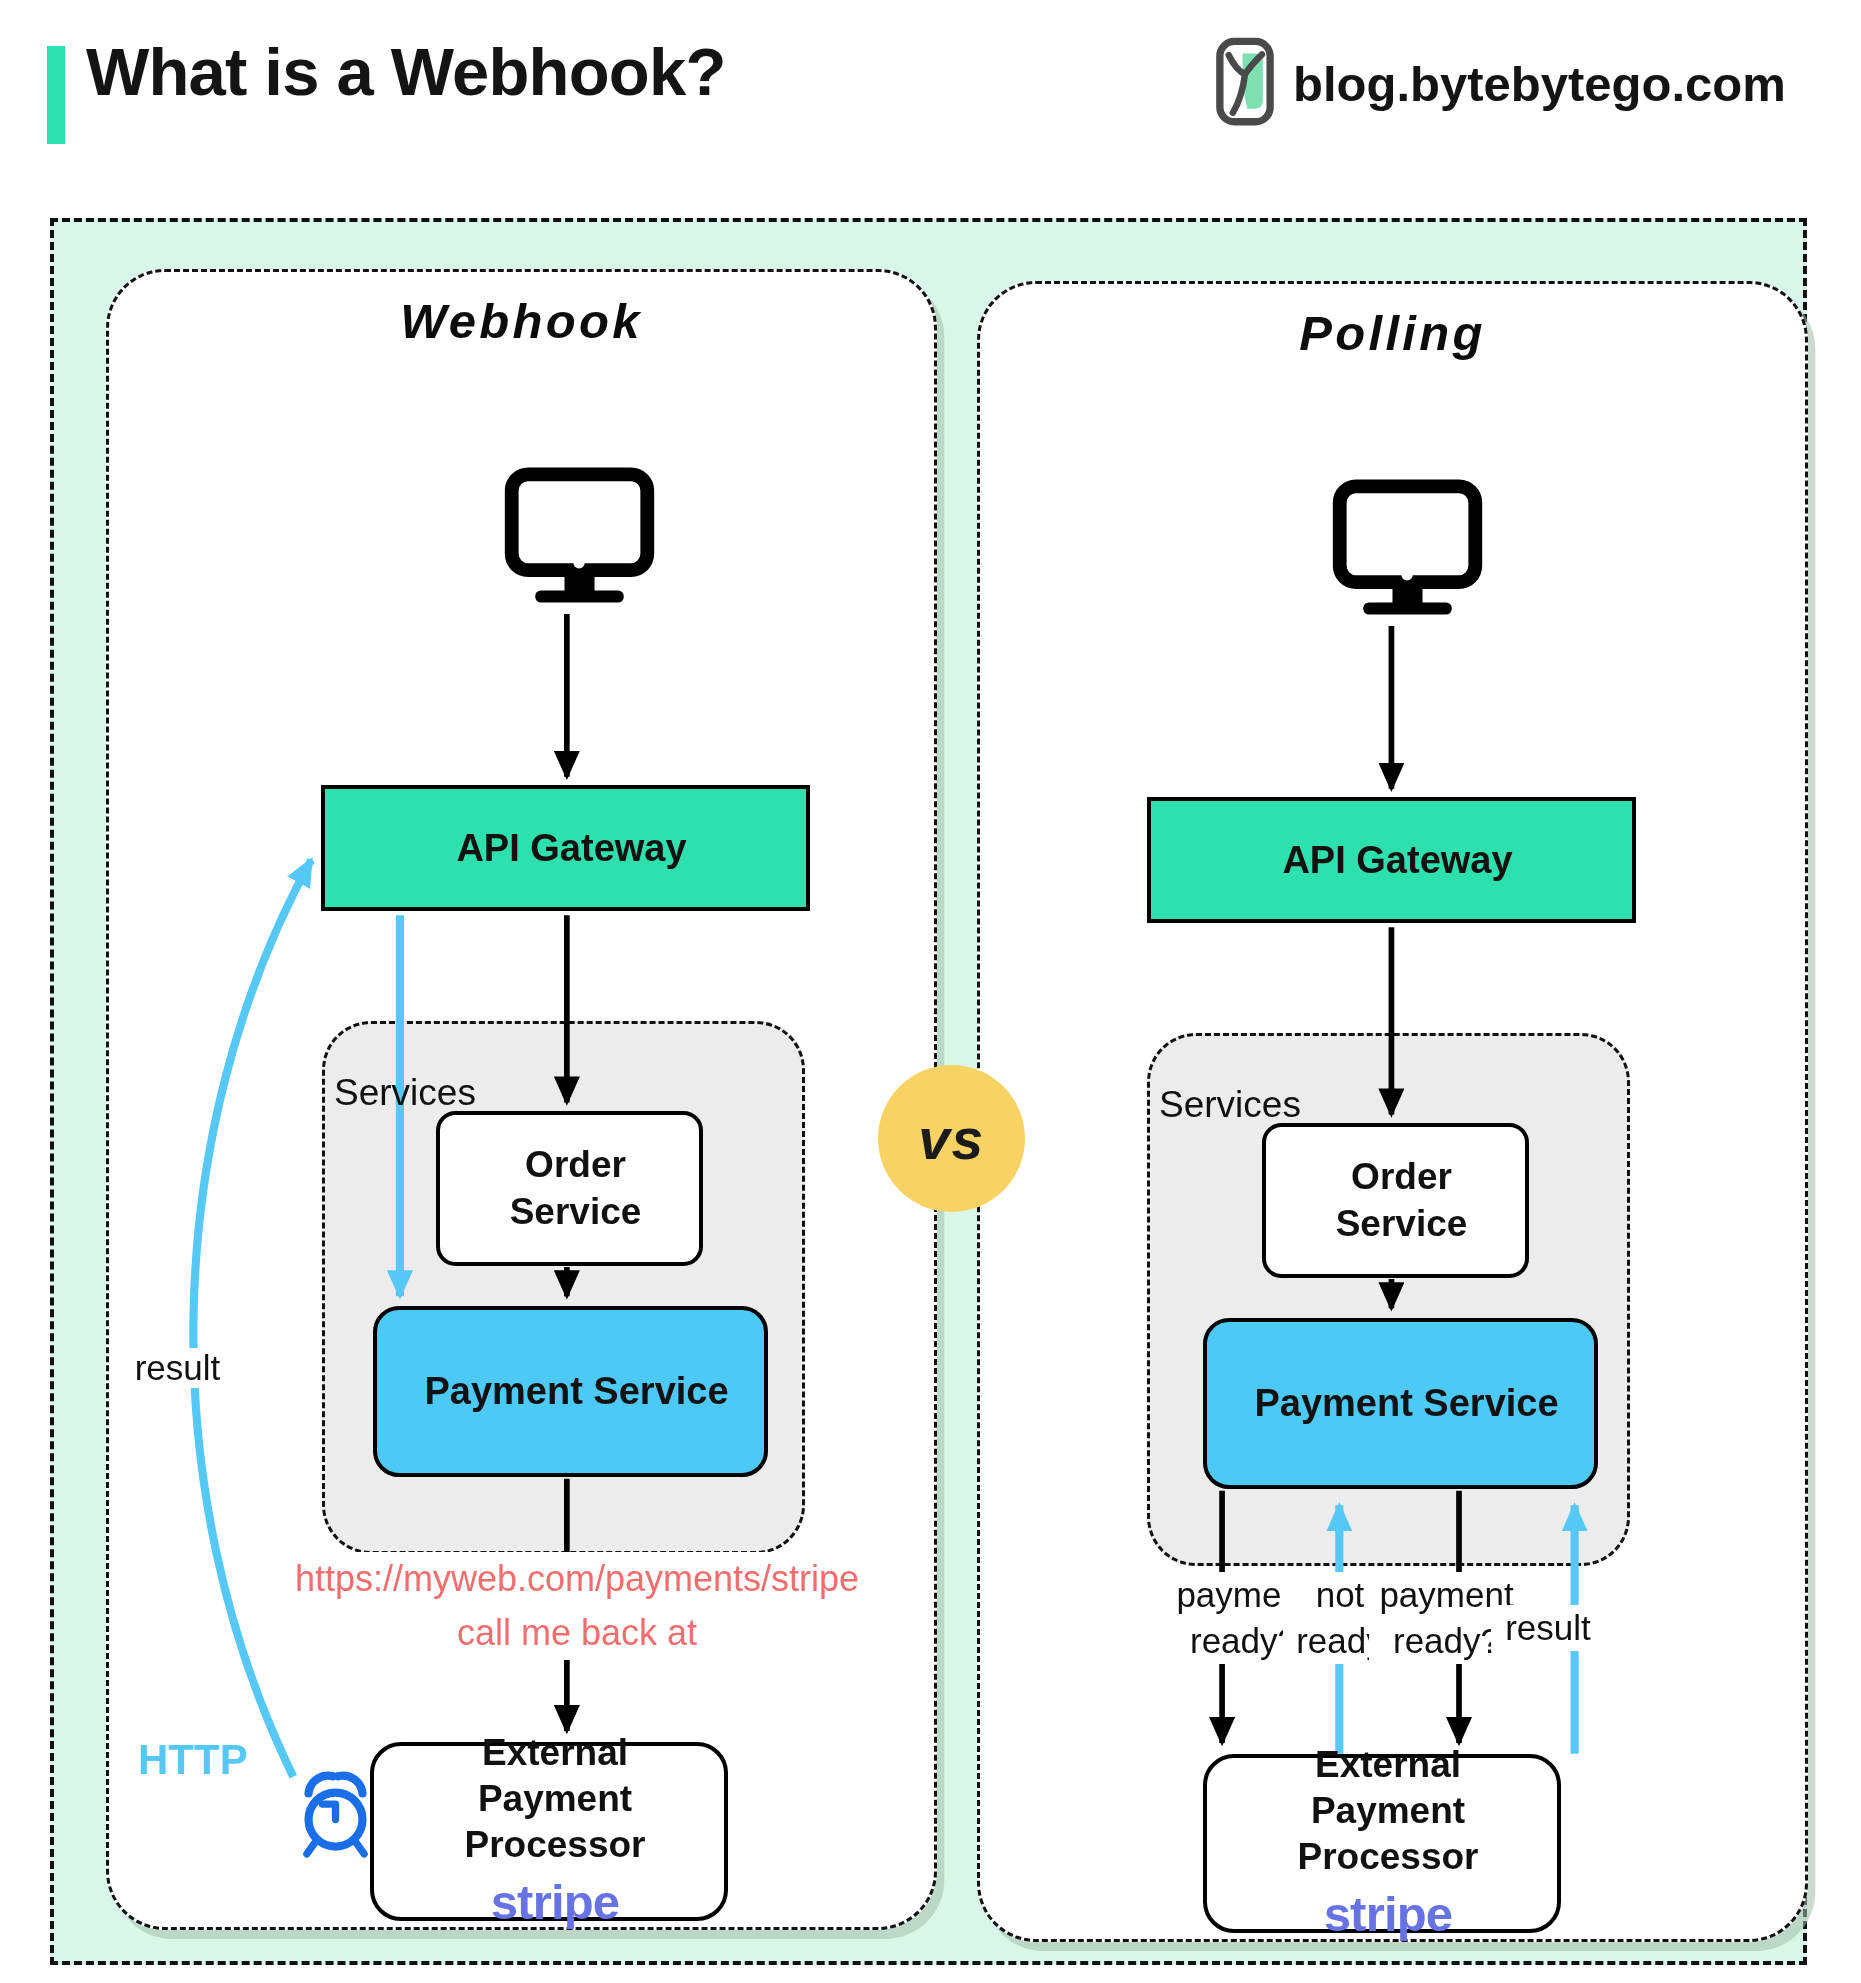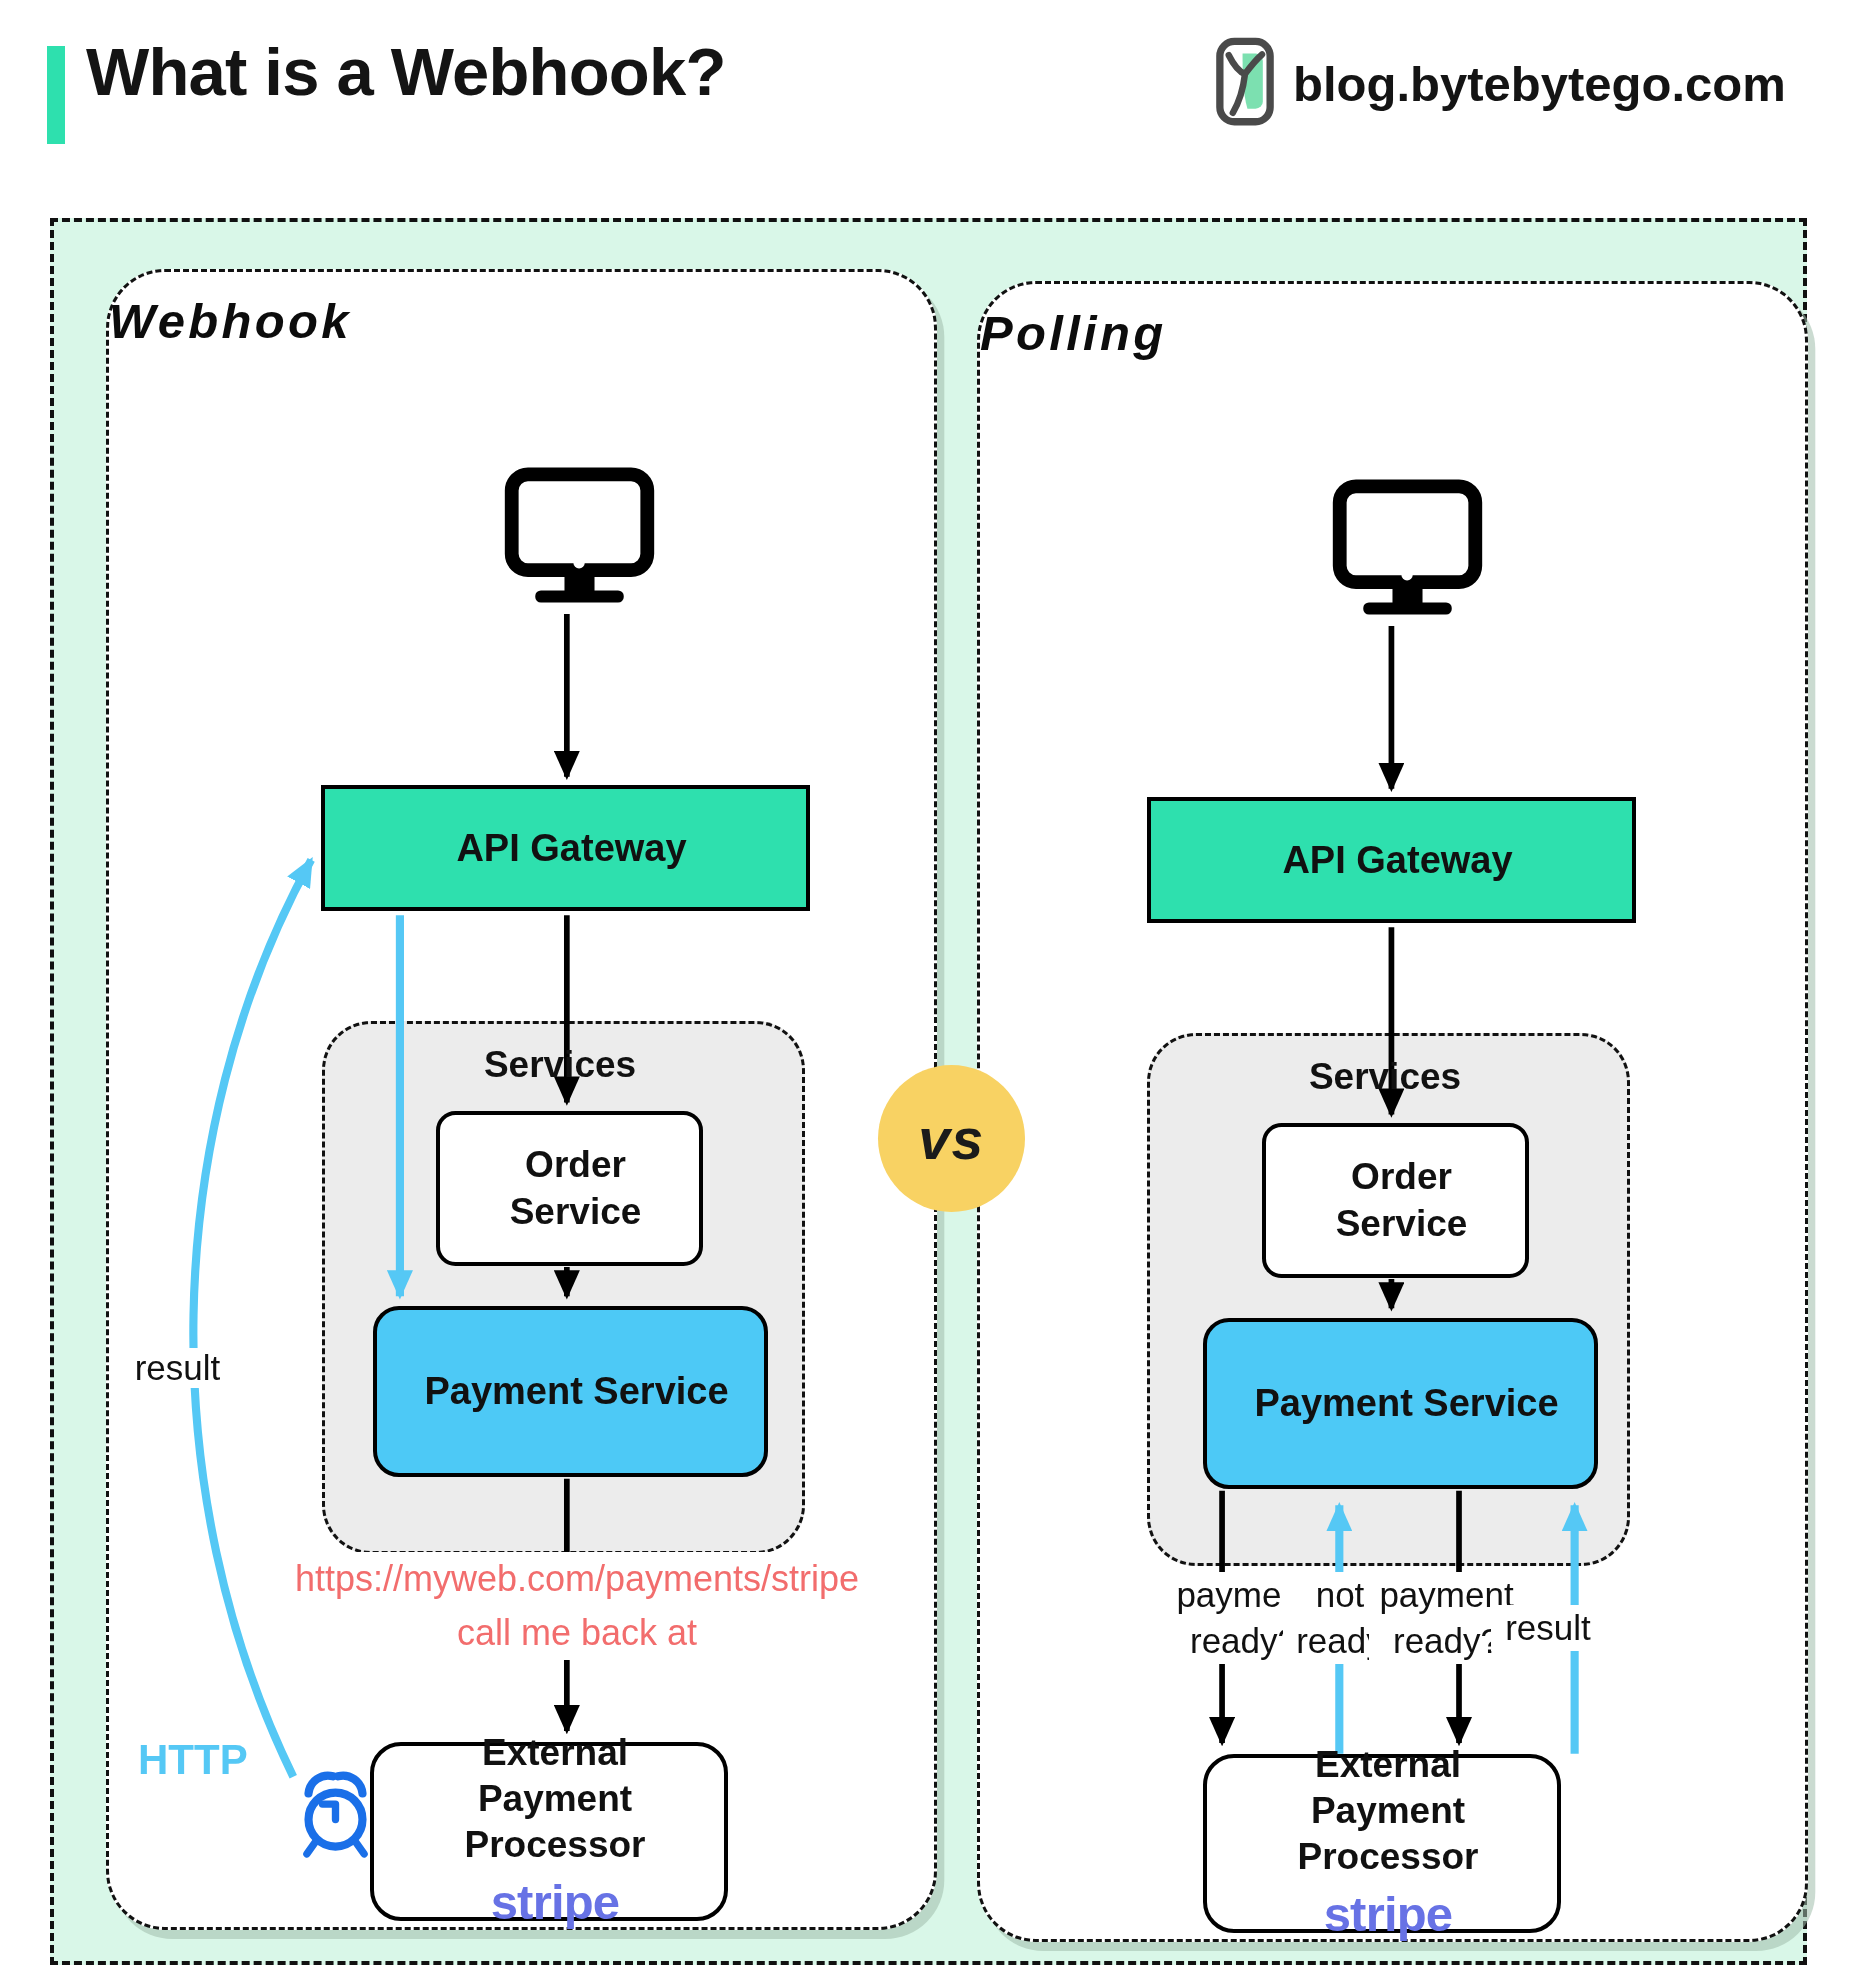--- a/index.html
+++ b/index.html
@@ -23,36 +23,36 @@
 
   
   .panel{
     top:269px;width:831px;height:1661px;background:#fff;
     border:3.3px dashed #111;border-radius:59px;box-sizing:border-box;
     box-shadow:7.3px 9px 0 rgba(160,190,172,.55);
   }
   .panel-left{left:106px;}
   .panel-right{left:977px;margin-top:12px;}
   .panel-title{
-    left:0;top:21px;width:100%;
+    left:0;top:21px;width:100%;text-align:center;
     font-size:49px;font-weight:800;font-style:italic;letter-spacing:3.3px;color:#0c0c0c;
   }
 
   .layer-svg{left:0;top:0;width:831px;height:1661px;z-index:2;pointer-events:none;}
   .z1{z-index:1;} .z3{z-index:3;padding-left:12px;} .z4{z-index:4;}
 
   
   .api-gateway{
     width:489px;height:126px;background:#2ee0ae;border:4.1px solid #000;box-sizing:border-box;
     display:flex;align-items:center;justify-content:center;font-size:38px;font-weight:700;
   }
   .services-box{
     width:483px;height:533px;background:#ececec;border:3.3px dashed #111;border-radius:49px;box-sizing:border-box;
   }
-  .services-label{top:772px;font-size:37px;font-weight:700;text-align:center;}
+  .services-label{top:800px;font-size:37px;font-weight:400;text-align:left;}
   .white-node{
     background:#fff;border:4.1px solid #000;border-radius:19.5px;box-sizing:border-box;
     display:flex;align-items:center;justify-content:center;text-align:center;
     font-size:37px;font-weight:700;line-height:1.25;
   }
   .order-node{width:267px;height:155px;}
   .payment-node{
     width:395px;height:171px;background:#4dc9f6;border:4.1px solid #000;border-radius:26px;box-sizing:border-box;
     display:flex;align-items:center;justify-content:center;font-size:38px;font-weight:700;
   }

